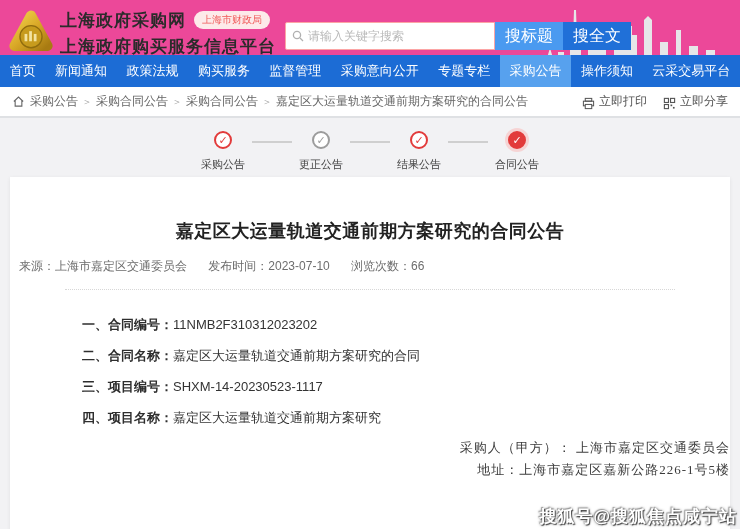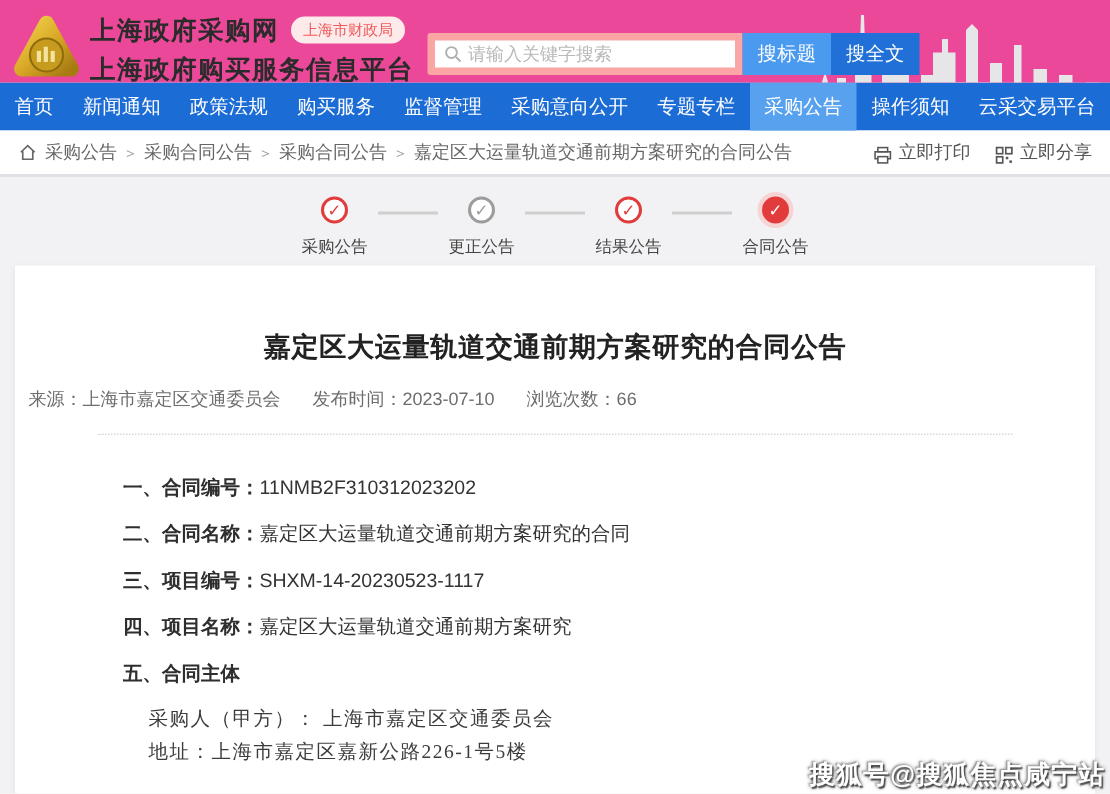--- a/index.html
+++ b/index.html
@@ -12,26 +12,26 @@
   .brand { position:absolute; left:8px; top:7px; display:flex; align-items:center; z-index:2; }
   .logo { width:46px; height:52px; margin-right:6px; }
   .brand-text .row1 { display:flex; align-items:center; }
   .site-name { font-size:17px; font-weight:bold; color:#2b2b2b; letter-spacing:1px; }
   .badge { margin-left:8px; font-size:10px; color:#f05a5a; background:#fdeaea;
     border-radius:9px; padding:2px 8px; white-space:nowrap; }
   .subtitle { font-size:17px; font-weight:bold; color:#2b2b2b; letter-spacing:1px; margin-top:3px; }
 
   .search-wrap { position:absolute; left:285px; top:22px; display:flex; z-index:2; }
   .search-box { display:flex; align-items:center; width:210px; height:28px;
-    border:5px solid #fca5a5; background:#fff; border-radius:2px 0 0 2px; padding:0 6px; }
+    border:1px solid #fca5a5; background:#fff; border-radius:2px 0 0 2px; padding:0 6px; }
   .search-box svg { flex:none; margin-right:4px; }
   .search-box input { border:none; outline:none; width:100%; font-size:12px; color:#333;
     font-family:inherit; background:transparent; }
   .search-box input::placeholder { color:#b9b9b9; }
-  .btn-search { height:28px; padding:0 10px; border:none; color:#fff; font-size:13px;
+  .btn-search { height:28px; padding:0 10px; border:none; color:#fff; font-size:16px;
     cursor:pointer; font-family:inherit; white-space:nowrap; }
   .btn-title { background:#4a9af0; }
   .btn-full  { background:#2070d8; }
 
   
   .nav { height:32px; background:#1c6cd5; display:flex; align-items:stretch; }
   .nav a { flex:1 1 auto; display:flex; align-items:center; justify-content:center;
     color:#fff; font-size:13px; text-decoration:none; white-space:nowrap; padding:0 4px; }
   .nav a.active { background:#57a1ee; }
 
@@ -65,21 +65,21 @@
     background:#fff; box-shadow:0 1px 4px rgba(0,0,0,.07); }
   .art-title { margin-top:42px; text-align:center; font-size:18px; font-weight:bold;
     color:#222; letter-spacing:.5px; }
   .art-meta { margin-top:15px; font-size:12px; color:#6d6d6d; }
   .art-meta span { margin:0 9px; }
   .meta-sep { margin:14px 55px 0 55px; border-bottom:1px dotted #d7d7d7; }
   .art-body { margin-top:26px; padding-left:72px; font-size:13px; color:#333; }
   .art-item { margin-bottom:13px; line-height:18px; }
   .art-item b { font-weight:bold; color:#2e2e2e; }
   .sub-list { margin-top:12px; padding-left:17px;
-    font-family:"Liberation Serif","DejaVu Serif",serif; color:#3c3c3c; letter-spacing:1px; }
+    font-family:"Liberation Serif","DejaVu Serif",serif; color:#3c3c3c; letter-spacing:1px;text-align:right; }
   .sub-item { margin-bottom:7px; line-height:15px; font-size:13px; }
 
   
   .watermark { position:absolute; right:3px; bottom:1px; z-index:9;
     font-size:17px; font-weight:bold; color:#fff; letter-spacing:1px;
     text-shadow:1px 1px 1px #444, -1px -1px 1px #999, 0 0 3px #666; }
 </style>
 </head>
 <body>
 
@@ -209,23 +209,20 @@
       </div>
       <div class="art-item">
         <b>二、合同名称：</b><span>嘉定区大运量轨道交通前期方案研究的合同</span>
       </div>
       <div class="art-item">
         <b>三、项目编号：</b><span>SHXM-14-20230523-1117</span>
       </div>
       <div class="art-item">
         <b>四、项目名称：</b><span>嘉定区大运量轨道交通前期方案研究</span>
       </div>
-      <div class="art-item">
-        <b>五、合同主体</b><span></span>
-      </div>
 
       <div class="sub-list">
         <div class="sub-item">采购人（甲方）：  上海市嘉定区交通委员会</div>
         <div class="sub-item">地址：上海市嘉定区嘉新公路226-1号5楼</div>
 
       </div>
     </div>
   </div>
 </div>
 

